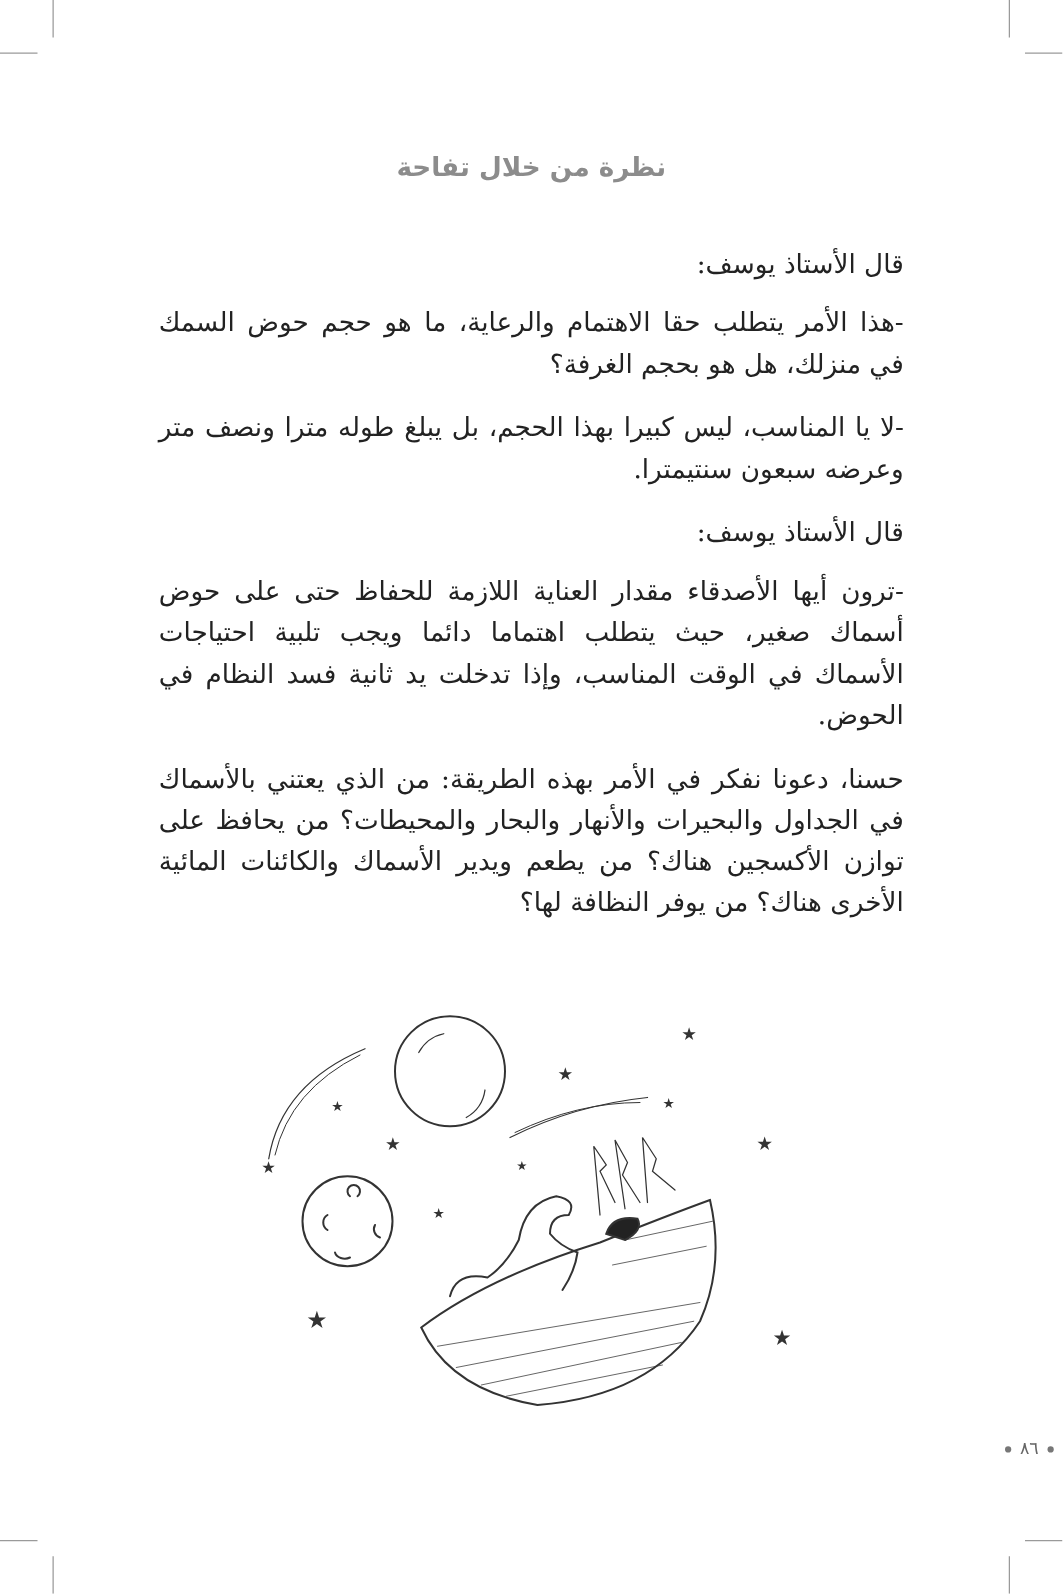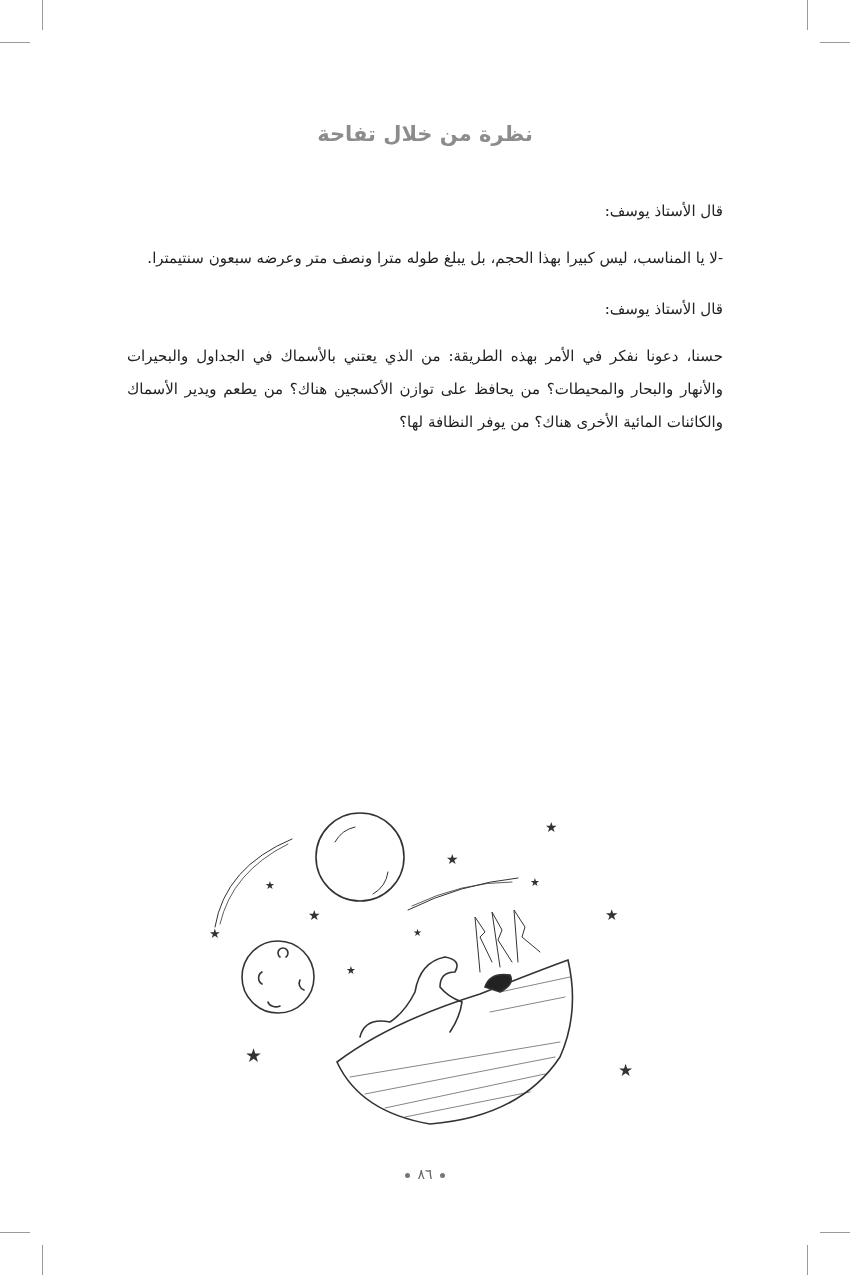--- a/index.html
+++ b/index.html
@@ -1,45 +1,47 @@
 <!DOCTYPE html>
 <html><head>
 <meta charset="utf-8">
 <style>
   html,body{margin:0;padding:0;background:#fff;}
   body{width:850px;height:1275px;position:relative;overflow:hidden;font-family:"DejaVu Serif","Liberation Serif",serif;color:#222;}
   .crop{position:absolute;background:#9a9a9a;}
   .crop.v{width:1px;height:30px;}
   .crop.h{height:1px;width:30px;}
   .running-head{position:absolute;top:122px;left:0;width:850px;text-align:center;direction:rtl;font-family:"DejaVu Sans","Liberation Sans",sans-serif;font-weight:bold;font-size:21px;color:#8c8c8c;}
-  .text-block{position:absolute;top:195px;left:127px;width:596px;direction:rtl;text-align:justify;font-size:15px;line-height:33px;}
+  .text-block{position:absolute;top:195px;left:127px;width:596px;direction:rtl;text-align:justify;font-size:21px;line-height:33px;}
   .para{margin:0 0 18px 0;text-align-last:right;}
   .para.narrow{margin-bottom:14px;}
   .illustration{position:absolute;left:200px;top:812px;width:450px;height:320px;}
-  .folio{position:absolute;top:1150px;left:0;width:850px;text-align:center;font-size:14px;color:#666;direction:rtl;margin-top:16px;}
+  .folio{position:absolute;top:1150px;left:0;width:850px;font-size:14px;color:#666;direction:rtl;}
   .folio .dot{display:inline-block;width:5px;height:5px;border-radius:50%;background:#777;vertical-align:middle;margin:0 7px;}
 </style>
 </head>
 <body>
 
 <div class="crop v" style="left:42px;top:0;"></div>
 <div class="crop h" style="left:0;top:42px;"></div>
 <div class="crop v" style="left:807px;top:0;"></div>
 <div class="crop h" style="left:820px;top:42px;"></div>
 <div class="crop v" style="left:42px;top:1245px;"></div>
 <div class="crop h" style="left:0;top:1232px;"></div>
 <div class="crop v" style="left:807px;top:1245px;"></div>
 <div class="crop h" style="left:820px;top:1232px;"></div>
 
 <div class="running-head">نظرة من خلال تفاحة</div>
 
 <div class="text-block">
   <p class="para narrow">قال الأستاذ يوسف:</p>
+  <p class="para">-هذا الأمر يتطلب حقا الاهتمام والرعاية، ما هو حجم حوض السمك في منزلك، هل هو بحجم الغرفة؟</p>
   <p class="para">-لا يا المناسب، ليس كبيرا بهذا الحجم، بل يبلغ طوله مترا ونصف متر وعرضه سبعون سنتيمترا.</p>
   <p class="para narrow">قال الأستاذ يوسف:</p>
+  <p class="para">-ترون أيها الأصدقاء مقدار العناية اللازمة للحفاظ حتى على حوض أسماك صغير، حيث يتطلب اهتماما دائما ويجب تلبية احتياجات الأسماك في الوقت المناسب، وإذا تدخلت يد ثانية فسد النظام في الحوض.</p>
   <p class="para">حسنا، دعونا نفكر في الأمر بهذه الطريقة: من الذي يعتني بالأسماك في الجداول والبحيرات والأنهار والبحار والمحيطات؟ من يحافظ على توازن الأكسجين هناك؟ من يطعم ويدير الأسماك والكائنات المائية الأخرى هناك؟ من يوفر النظافة لها؟</p>
 </div>
 
 <svg class="illustration" viewBox="0 0 450 320" fill="none" stroke="#333" stroke-width="1.6" stroke-linecap="round">
 
   <g>
     <circle cx="160" cy="45" r="44"></circle>
     <path d="M135 30 a30 30 0 0 1 20 -15" stroke-width="1"></path>
     <path d="M188 60 a30 30 0 0 1 -15 22" stroke-width="1"></path>
   </g>

